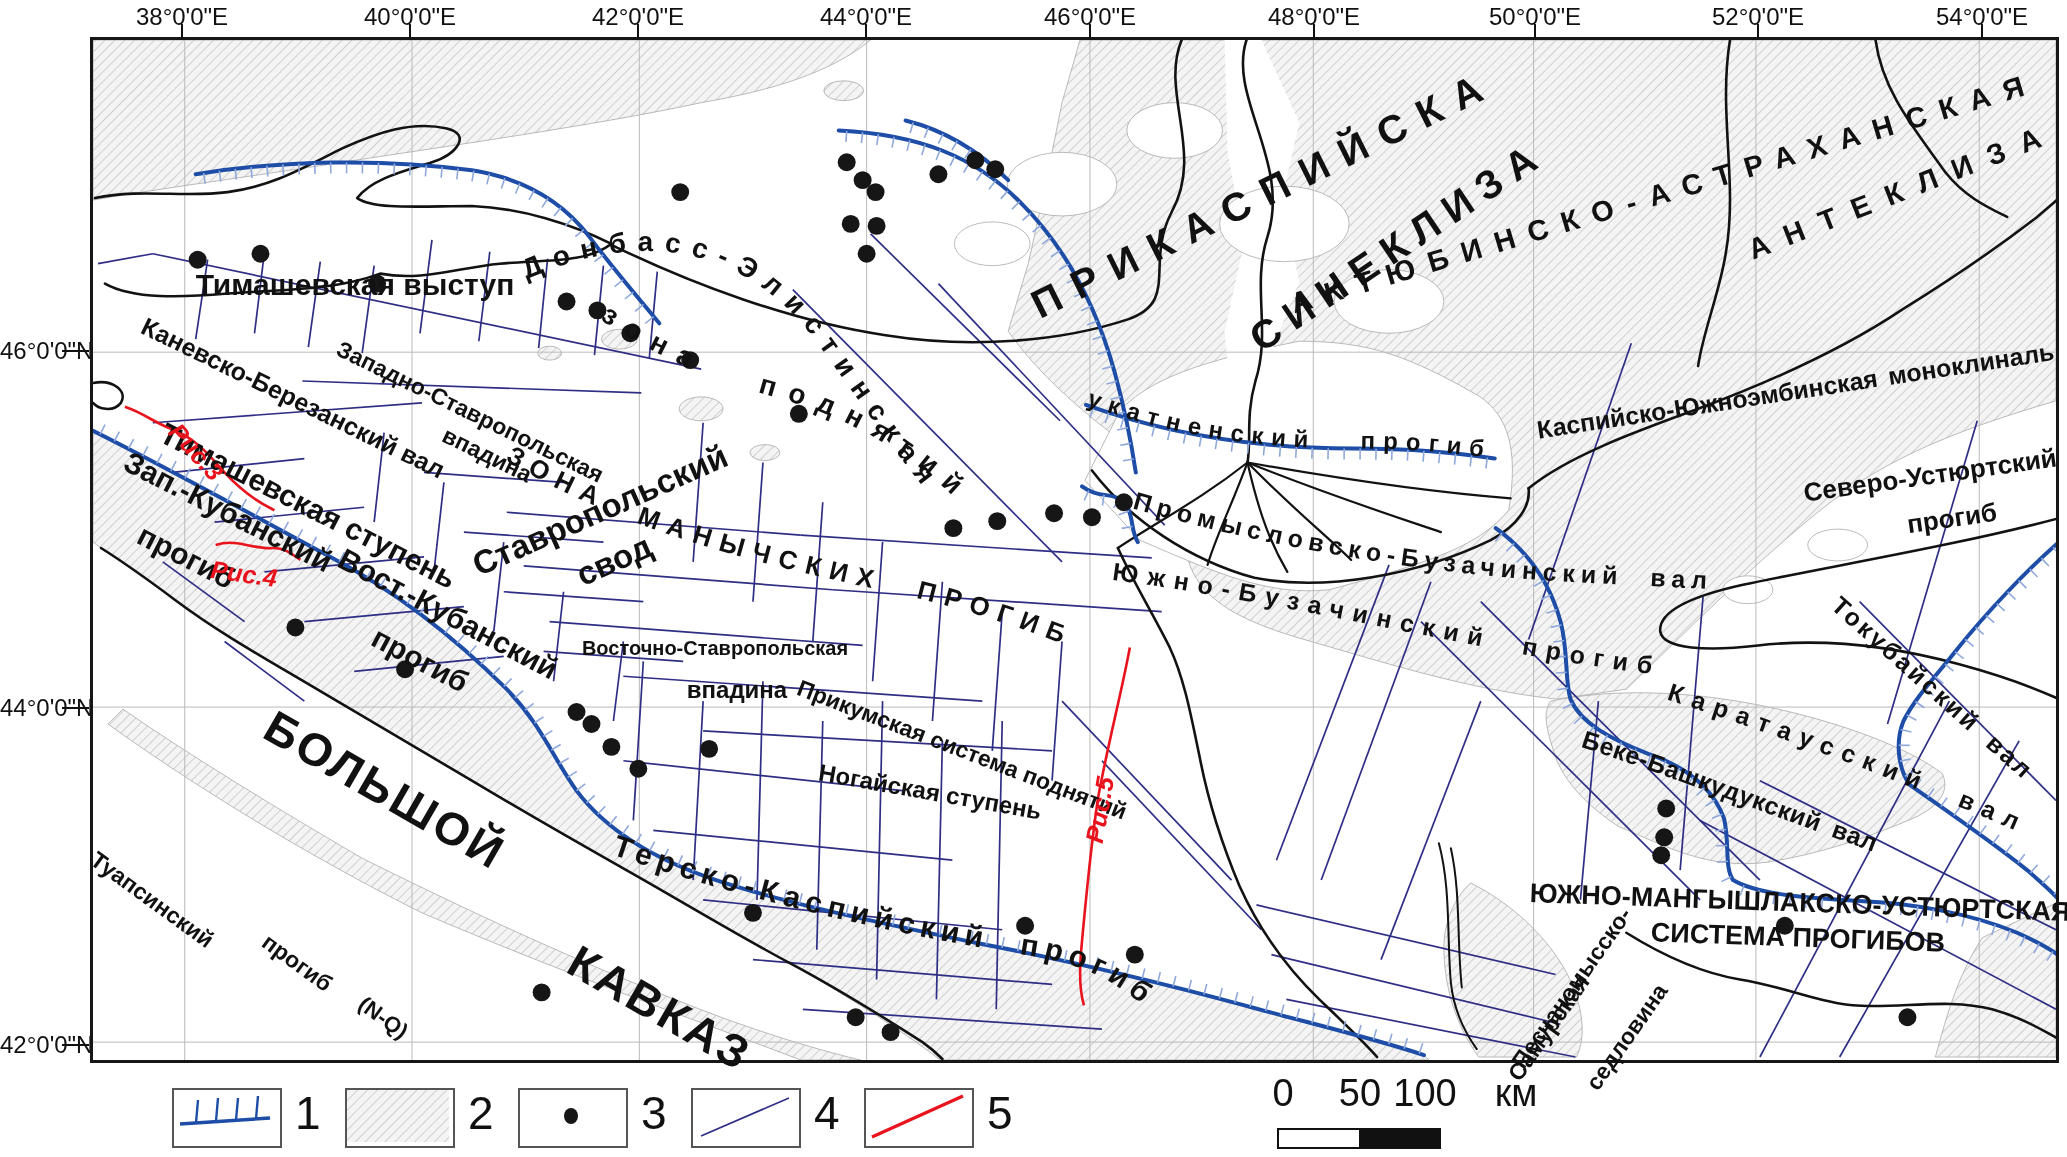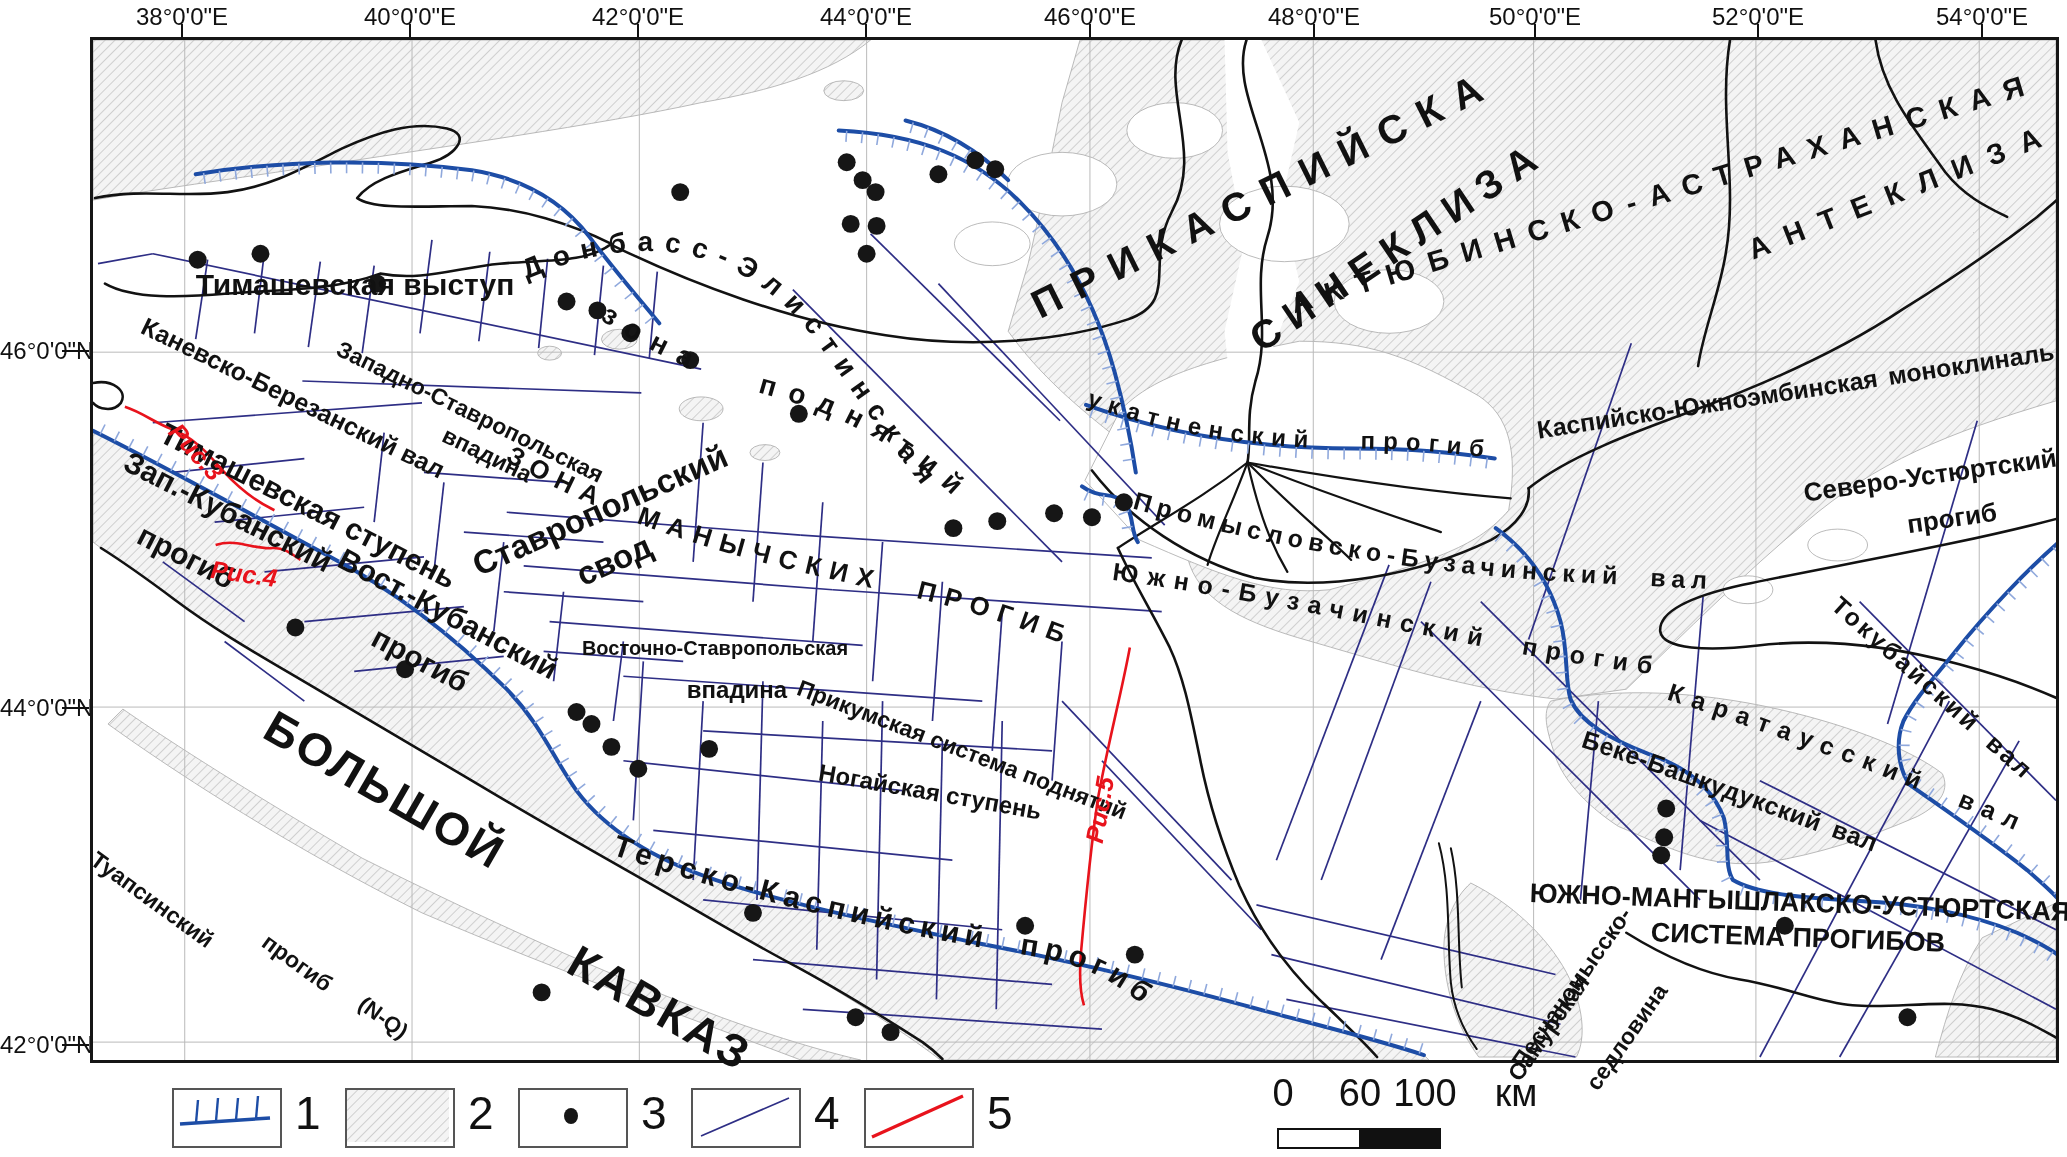--- a/index.html
+++ b/index.html
@@ -655,21 +655,21 @@
     <div class="lnum" style="left:814px">4</div>
     <div class="lbox" style="left:864px">
       <svg width="102" height="52" viewBox="0 0 102 52">
         <line x1="6" y1="47" x2="97" y2="6" stroke="#e8131c" stroke-width="3.2"></line>
       </svg>
     </div>
     <div class="lnum" style="left:987px">5</div>
   </div>
 
   <div class="snum" style="left:1283px">0</div>
-  <div class="snum" style="left:1360px">60</div>
+  <div class="snum" style="left:1360px">50</div>
   <div class="snum" style="left:1425px">100</div>
   <div class="snum" style="left:1516px">км</div>
   <div class="sbar">
     <div class="w"></div>
     <div class="b"></div>
   </div>
 
 </div>
 
 </body></html>

